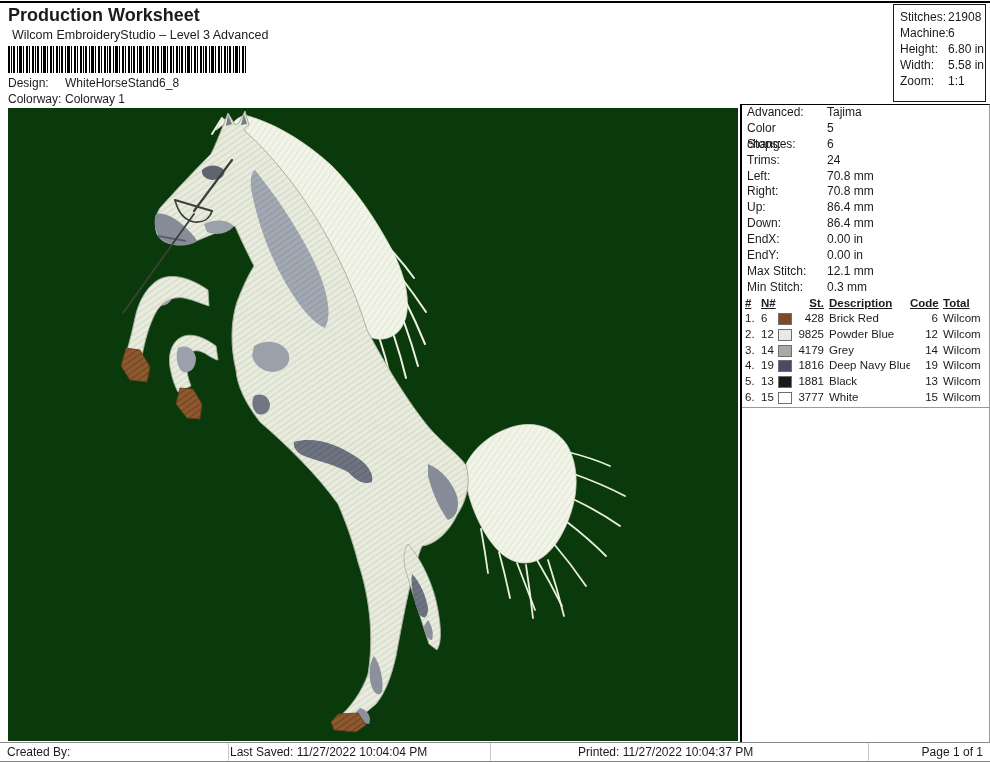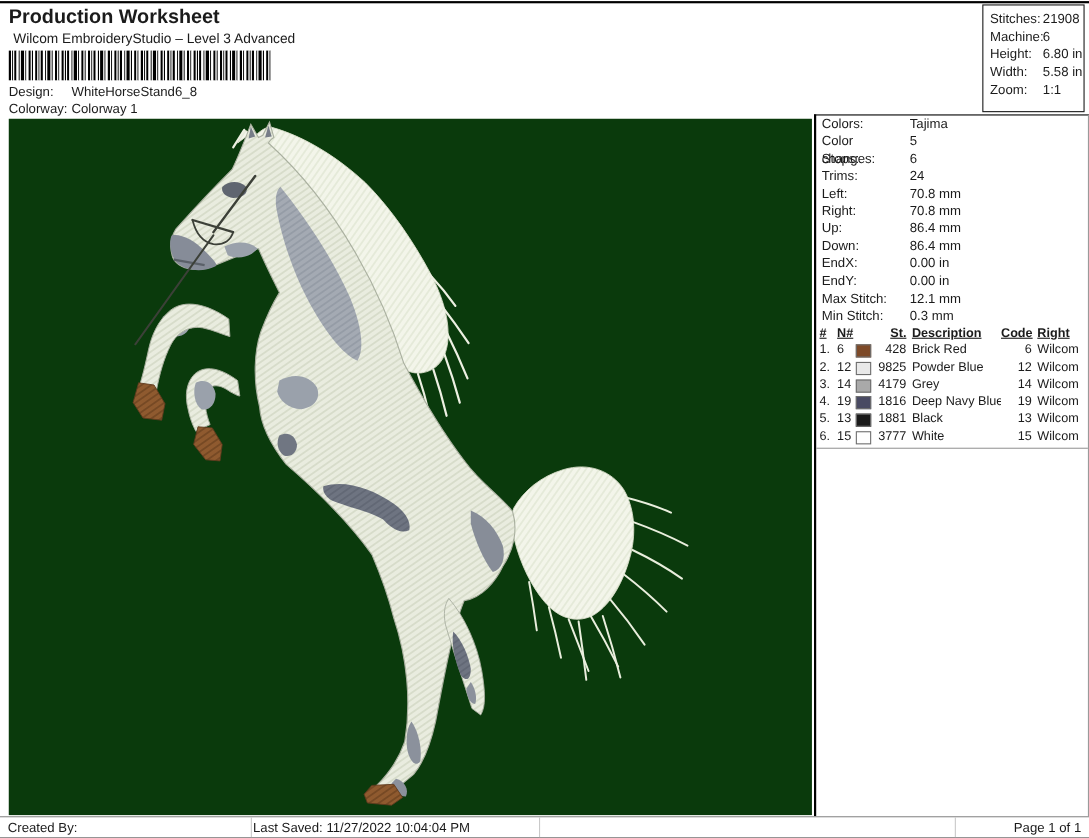--- a/index.html
+++ b/index.html
@@ -350,21 +350,21 @@
         <line x1="167" y1="92" x2="204" y2="103" stroke-width="2"></line>
         <path d="M167,92 C170,104 176,112 186,114 C196,115 202,110 204,103" stroke-width="1.6"></path>
         <line x1="186" y1="106" x2="115" y2="205" stroke-width="1.8"></line>
       </g>
     </svg>
   </div>
 
   <div class="right-panel">
     <div>
       <div class="m-row">
-          <span class="m-label">Colors:</span>
+          <span class="m-label">Advanced:</span>
           <span>Tajima</span>
         </div>
       <div class="m-row">
           <span class="m-label">Color changes:</span>
           <span>5</span>
         </div>
       <div class="m-row">
           <span class="m-label">Stops:</span>
           <span>6</span>
         </div>
@@ -408,21 +408,21 @@
 
 
     <div class="seq-table">
       <div class="t-row t-head">
         <span class="c-num"><span class="u">#</span></span>
         <span class="c-n"><span class="u">N#</span></span>
         <span class="c-sw"></span>
         <span class="c-st"><span class="u">St.</span></span>
         <span class="c-desc"><span class="u">Description</span></span>
         <span class="c-code"><span class="u">Code</span></span>
-        <span class="c-brand"><span class="u">Right</span></span>
+        <span class="c-brand"><span class="u">Total</span></span>
       </div>
       <div class="t-row">
         <span class="c-num">1.</span>
           <span class="c-n">6</span>
         <span class="c-sw">
             <span class="swatch" style="background-color: rgb(126, 74, 40);"></span>
           </span>
         <span class="c-st">428</span>
           <span class="c-desc">Brick Red</span>
         <span class="c-code">6</span>
@@ -483,18 +483,19 @@
         <span class="c-code">15</span>
           <span class="c-brand">Wilcom</span>
       </div>
       <div class="table-endline"></div>
     </div>
   </div>
 
   <div class="footer">
     <span class="f-created">Created By:</span>
     <span class="f-saved">Last Saved: 11/27/2022 10:04:04 PM</span>
+    <span class="f-printed">Printed: 11/27/2022 10:04:37 PM</span>
     <span class="f-page">Page 1 of 1</span>
     <span class="f-sep" style="left:228px"></span>
     <span class="f-sep" style="left:490px"></span>
     <span class="f-sep" style="left:868px"></span>
   </div>
 </div>
 
 </body></html>

